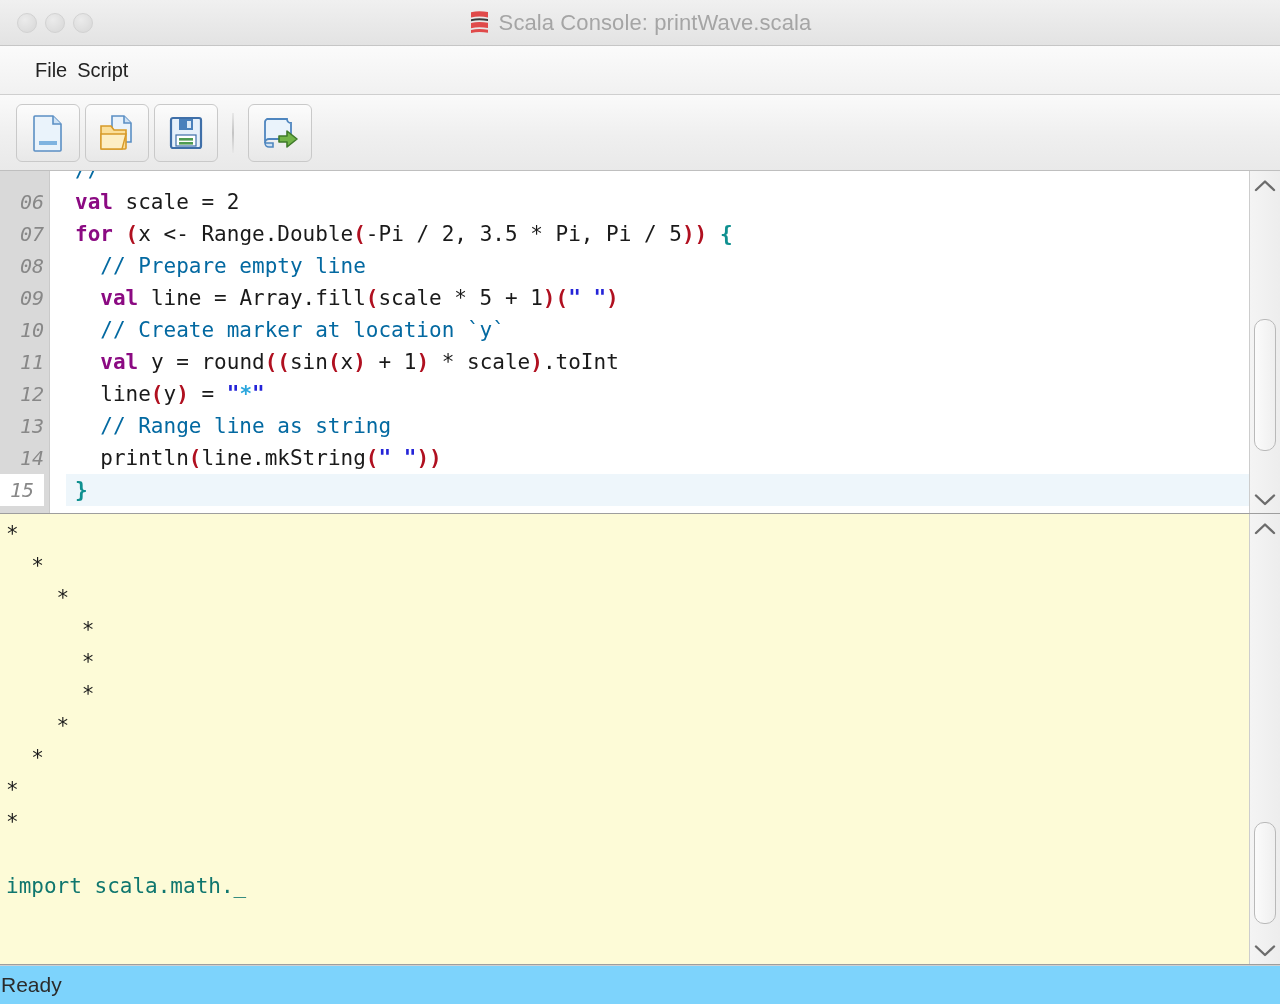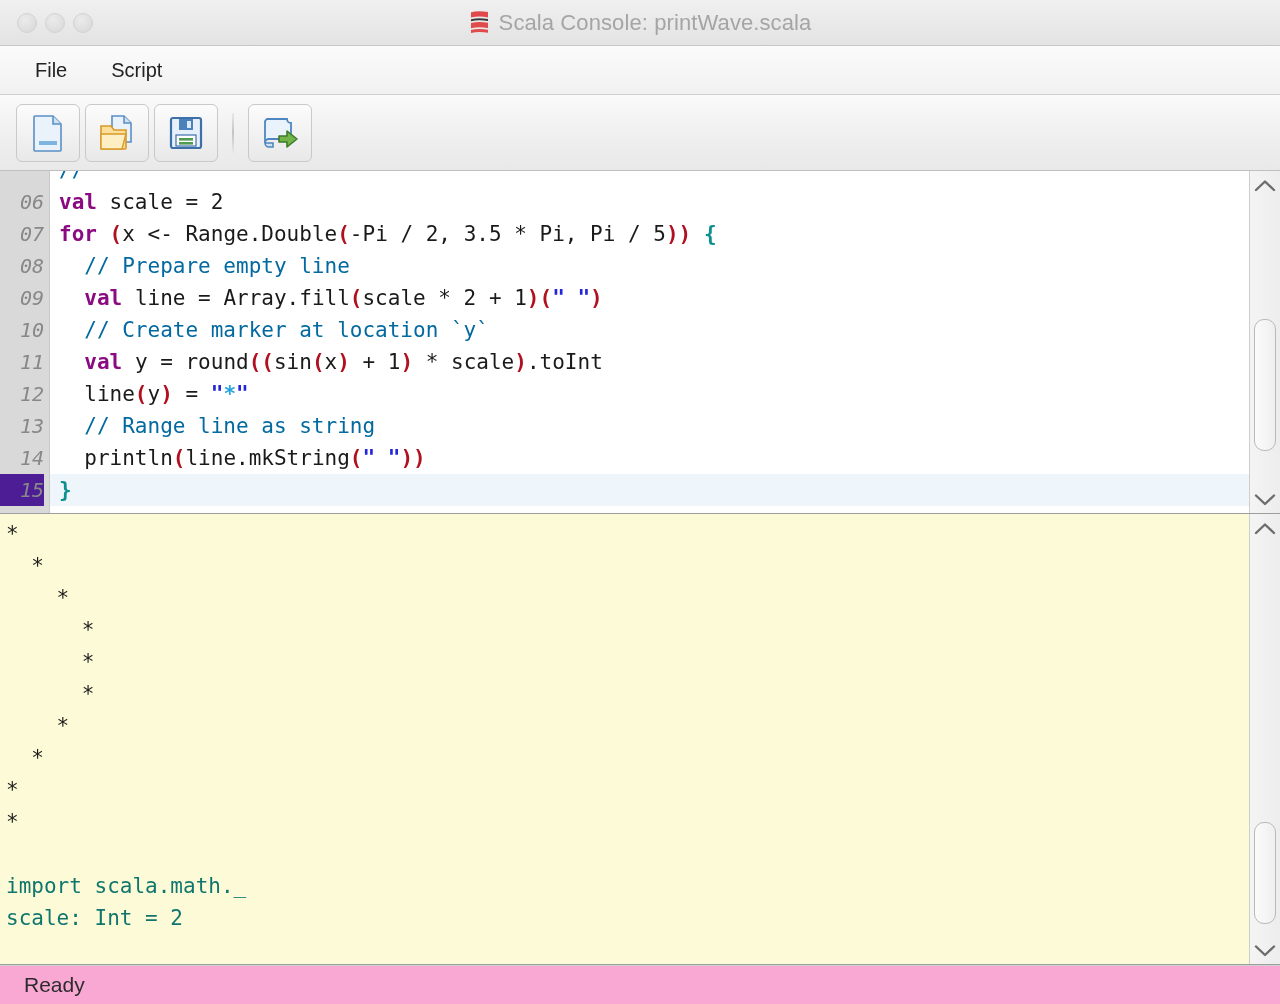--- a/index.html
+++ b/index.html
@@ -74,21 +74,20 @@
 
   
   .menubar {
     height: 48px;
     flex: 0 0 48px;
     background: linear-gradient(to bottom, #fbfbfb 0%, #f1f1f1 100%);
     border-bottom: 1px solid #cfcfcf;
     display: flex;
     align-items: center;
     padding-left: 30px;
-    gap: 34px;
   }
   .menu-item {
     font-size: 20px;
     color: #232323;
     padding: 3px 5px;
     cursor: default;
     white-space: nowrap;
   }
 
   
@@ -141,20 +140,21 @@
   .gutter {
     flex: 0 0 50px;
     background: #d9d9d9;
     border-right: 1px solid #cacaca;
     box-sizing: border-box;
   }
   .code-area {
     flex: 1 1 auto;
     position: relative;
     background: #ffffff;
+    margin-left: 16px;
   }
   .code-lines {
     position: absolute;
     top: -17px;
     left: 0;
     right: 0;
     font-family: "DejaVu Sans Mono", "Liberation Mono", monospace;
     font-size: 21px;
     line-height: 32px;
   }
@@ -173,21 +173,21 @@
     box-sizing: border-box;
   }
   .gl { height: 32px; }
   .cl {
     height: 32px;
     white-space: pre;
     padding-left: 9px;
     color: #1a1a1a;
   }
   .cl.current { background: #eef6fb; }
-  .gl.current { background: #4c1d95; }
+  .gl.current { background: #ffffff; text-align: center; }
 
   
   .t-kw   { color: #8b0a82; font-weight: bold; }
   .t-par  { color: #b01020; font-weight: bold; }
   .t-brc  { color: #0f9090; font-weight: bold; }
   .t-cmt  { color: #0369a1; }
   .t-str  { color: #2424d8; font-weight: bold; }
   .t-strc { color: #2aa6dd; font-weight: bold; }
   .t-plain{ color: #1a1a1a; }
 
@@ -250,24 +250,24 @@
     border-radius: 10px;
     background: linear-gradient(to right, #fbfbfb, #efefef);
     border: 1px solid #b9b9b9;
     box-sizing: border-box;
   }
 
   
   .statusbar {
     height: 39px;
     flex: 0 0 39px;
-    background: #f9a8d4;
-    display: flex;
-    align-items: center;
-    padding-left: 24px;
+    background: #7dd3fc;
+    display: flex;
+    align-items: center;
+    padding-left: 1px;
     border-top: 1px solid #d0d0d0;
     box-sizing: border-box;
   }
   .status-text {
     font-size: 21px;
     color: #2b2b2b;
   }
 </style>
 </head>
 <body>
@@ -353,21 +353,21 @@
             <div class="gl">14</div>
             <div class="gl current">15</div>
           </div>
       </div>
       <div class="code-area">
         <div class="code-lines" id="code-lines">
             <div class="cl"><span class="t-cmt">//</span></div>
             <div class="cl"><span class="t-kw">val</span><span class="t-plain"> scale = 2</span></div>
             <div class="cl"><span class="t-kw">for</span><span class="t-plain"> </span><span class="t-par">(</span><span class="t-plain">x &lt;- Range.Double</span><span class="t-par">(</span><span class="t-plain">-Pi / 2, 3.5 * Pi, Pi / 5</span><span class="t-par">))</span><span class="t-plain"> </span><span class="t-brc">{</span></div>
             <div class="cl"><span class="t-cmt">  // Prepare empty line</span></div>
-            <div class="cl"><span class="t-plain">  </span><span class="t-kw">val</span><span class="t-plain"> line = Array.fill</span><span class="t-par">(</span><span class="t-plain">scale * 2 + 1</span><span class="t-par">)</span><span class="t-par">(</span><span class="t-str">" "</span><span class="t-par">)</span></div>
+            <div class="cl"><span class="t-plain">  </span><span class="t-kw">val</span><span class="t-plain"> line = Array.fill</span><span class="t-par">(</span><span class="t-plain">scale * 5 + 1</span><span class="t-par">)</span><span class="t-par">(</span><span class="t-str">" "</span><span class="t-par">)</span></div>
             <div class="cl"><span class="t-cmt">  // Create marker at location `y`</span></div>
             <div class="cl"><span class="t-plain">  </span><span class="t-kw">val</span><span class="t-plain"> y = round</span><span class="t-par">((</span><span class="t-plain">sin</span><span class="t-par">(</span><span class="t-plain">x</span><span class="t-par">)</span><span class="t-plain"> + 1</span><span class="t-par">)</span><span class="t-plain"> * scale</span><span class="t-par">)</span><span class="t-plain">.toInt</span></div>
             <div class="cl"><span class="t-plain">  line</span><span class="t-par">(</span><span class="t-plain">y</span><span class="t-par">)</span><span class="t-plain"> = </span><span class="t-str">"</span><span class="t-strc">*</span><span class="t-str">"</span></div>
             <div class="cl"><span class="t-cmt">  // Range line as string</span></div>
             <div class="cl"><span class="t-plain">  println</span><span class="t-par">(</span><span class="t-plain">line.mkString</span><span class="t-par">(</span><span class="t-str">" "</span><span class="t-par">))</span></div>
             <div class="cl current"><span class="t-brc">}</span></div>
           </div>
       </div>
     </div>
     <div class="vscroll">
@@ -395,21 +395,20 @@
           <div class="ol">    *</div>
           <div class="ol">      *</div>
           <div class="ol">      *</div>
           <div class="ol">      *</div>
           <div class="ol">    *</div>
           <div class="ol">  *</div>
           <div class="ol">*</div>
           <div class="ol">*</div>
           <div class="ol"> </div>
           <div class="ol meta">import scala.math._</div>
-          <div class="ol meta">scale: Int = 2</div>
         </div>
     </div>
     <div class="vscroll">
       <div class="sb-arrow">
         <svg width="22" height="13" viewBox="0 0 22 13">
           <path d="M2 11 L11 2.5 L20 11" fill="none" stroke="#6c6c6c" stroke-width="2.4" stroke-linecap="round" stroke-linejoin="round"></path>
         </svg>
       </div>
       <div class="sb-track">
         <div class="sb-thumb" id="console-thumb" style="top: 71%; height: 26%;"></div>

